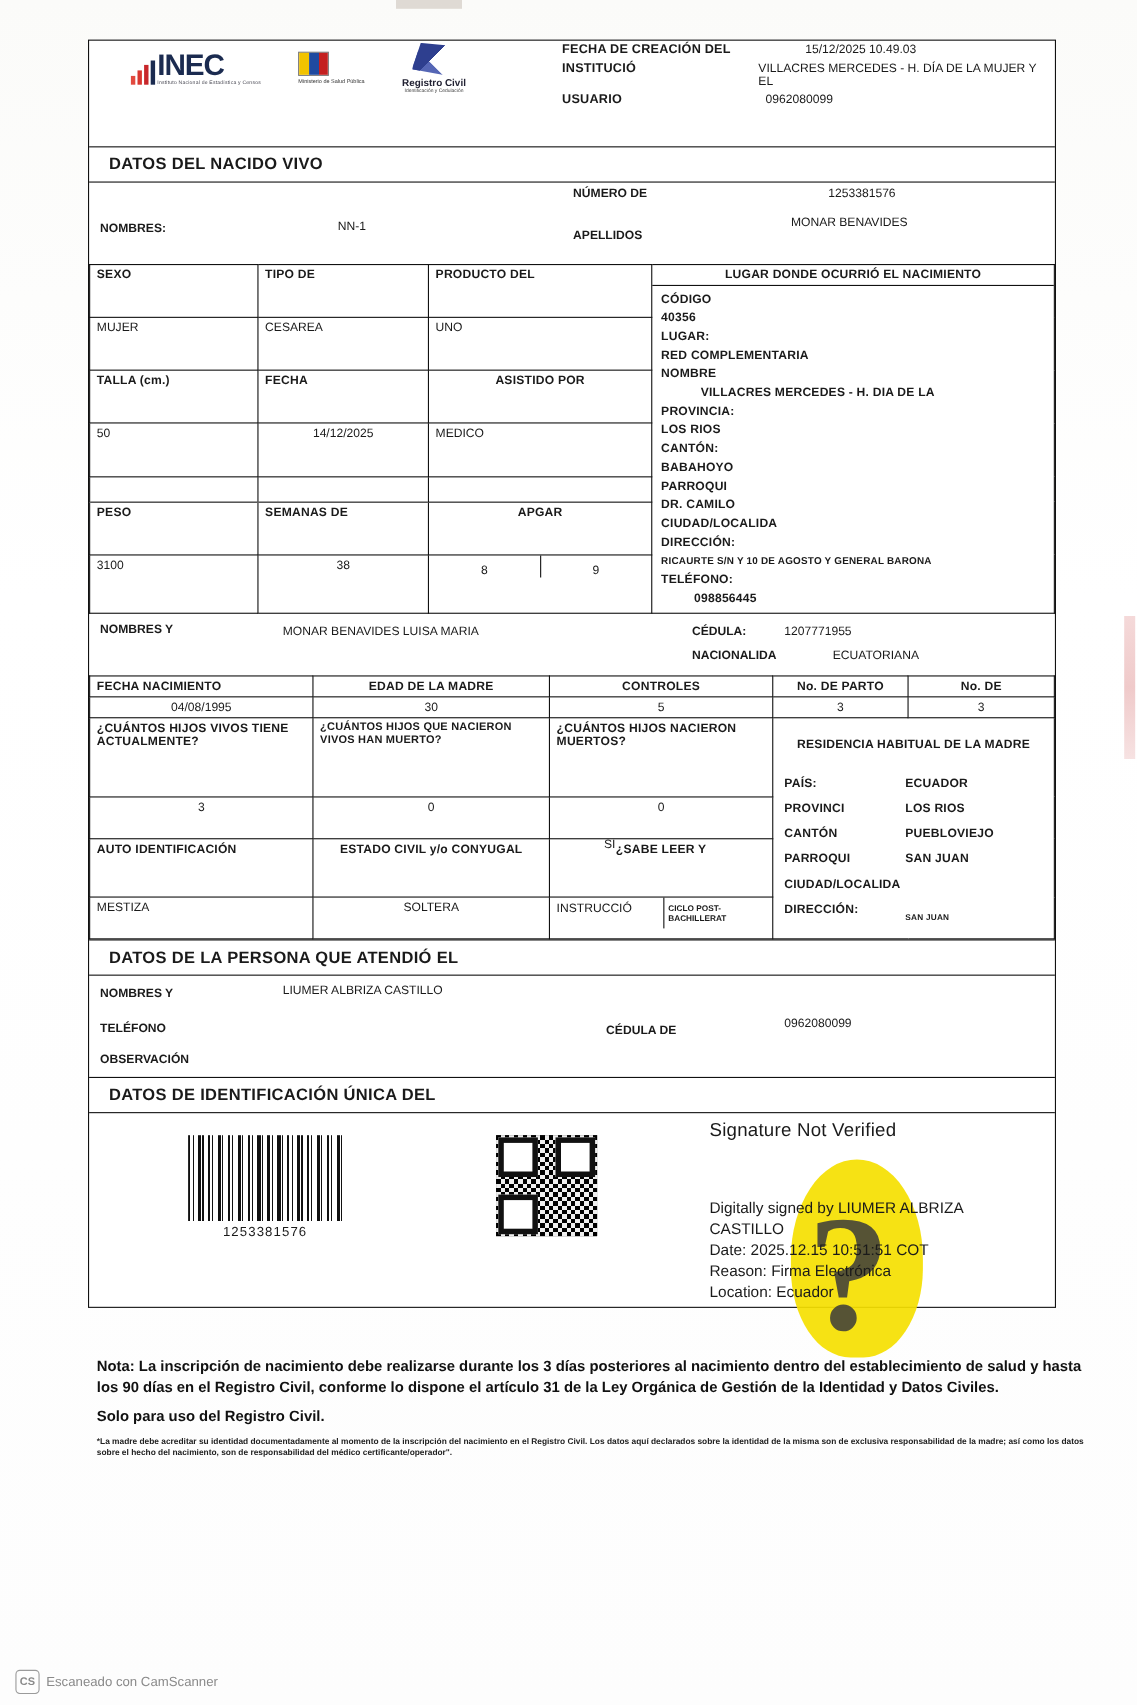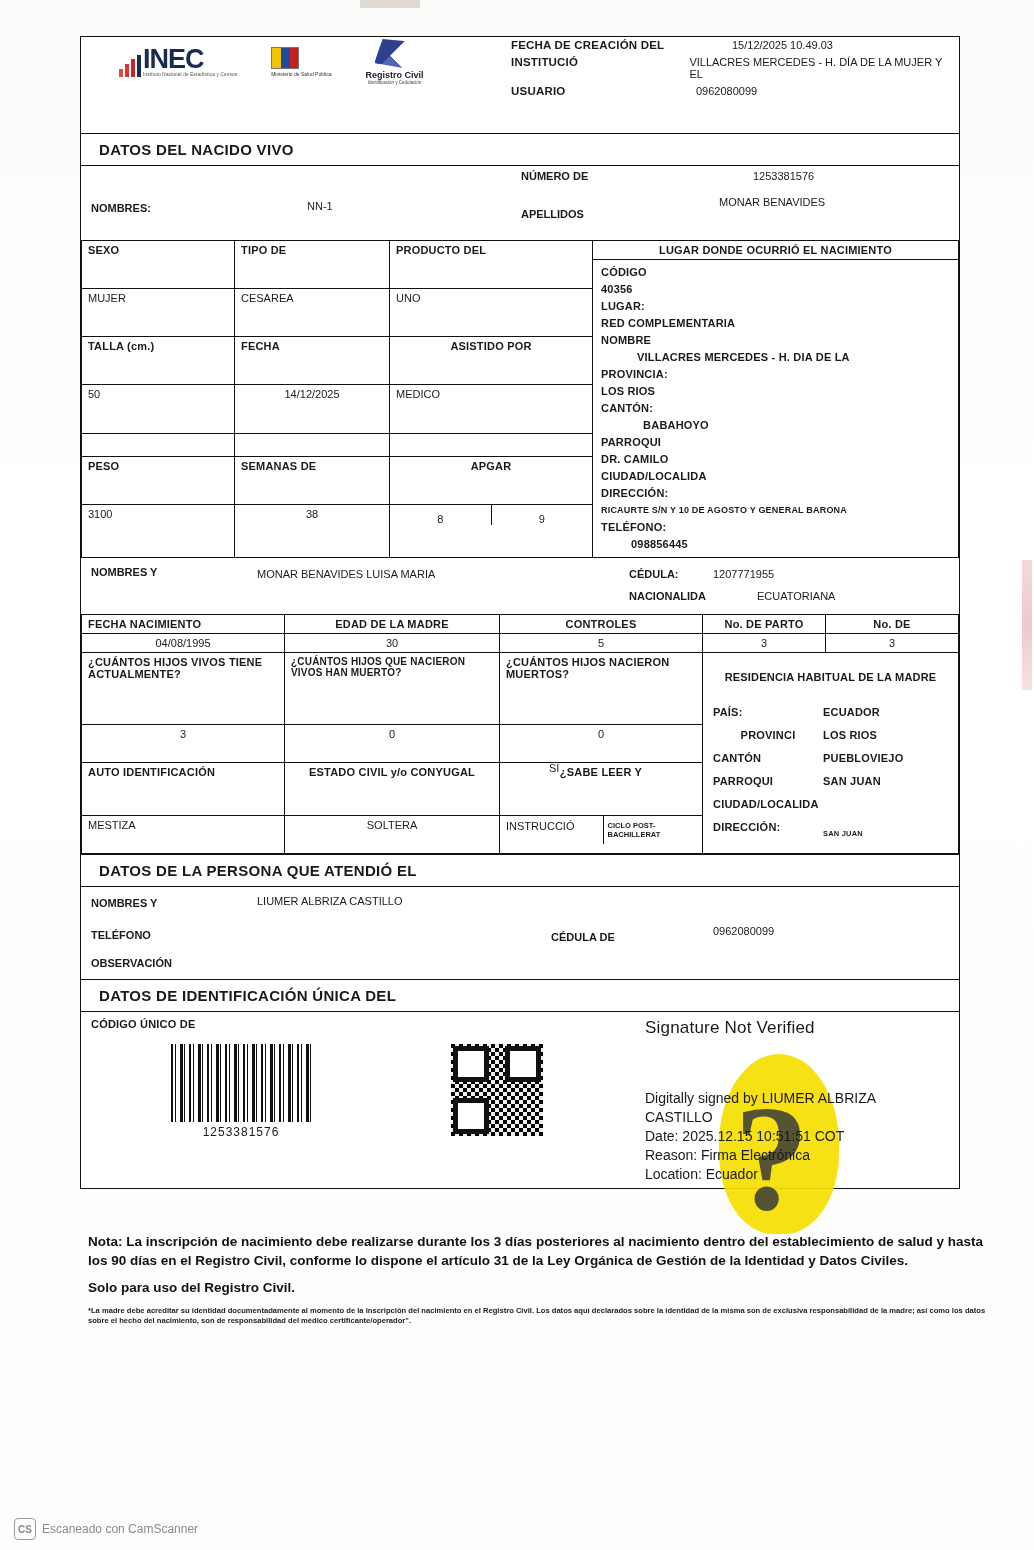--- a/index.html
+++ b/index.html
@@ -326,21 +326,21 @@
             <div class="row">
               <span class="k">NOMBRE</span>
               <span style="margin-left:36px;">VILLACRES MERCEDES - H. DIA DE LA</span>
             </div>
             <div class="row">
               <span class="k">PROVINCIA:</span>
               <span>LOS RIOS</span>
             </div>
             <div class="row">
               <span class="k">CANTÓN:</span>
-              <span style="width:150px; display:inline-block;text-align:center;">BABAHOYO</span>
+              <span style="width:150px; display:inline-block;">BABAHOYO</span>
               <span class="k2" style="width:88px;">PARROQUI</span>
               <span>DR. CAMILO</span>
             </div>
             <div class="row">
               <span class="k" style="width:auto;">CIUDAD/LOCALIDA</span>
               <span style="margin-left:10px;"></span>
             </div>
             <div class="row">
               <span class="k">DIRECCIÓN:</span>
               <span class="small">RICAURTE S/N Y 10 DE AGOSTO Y GENERAL BARONA</span>
@@ -421,21 +421,21 @@
         <td class="lbl" style="width:170px; font-size:10px;">¿CUÁNTOS HIJOS QUE NACIERON VIVOS HAN MUERTO?</td>
         <td class="lbl" style="width:190px;">¿CUÁNTOS HIJOS NACIERON MUERTOS?</td>
         <td class="lbl center vcenter" colspan="2" rowspan="4" style="padding:0; vertical-align:top;">
           <div style="padding:18px 0 10px 0; font-weight:bold;">RESIDENCIA HABITUAL DE LA MADRE</div>
           <div style="text-align:left; padding:8px 10px; font-size:11px; line-height:23px;">
             <div style="display:flex;">
               <span class="b" style="width:110px;">PAÍS:</span>
               <span>ECUADOR</span>
             </div>
             <div style="display:flex;">
-              <span class="b" style="width:110px;text-align:center;">PROVINCI</span>
+              <span class="b" style="width:110px;">PROVINCI</span>
               <span>LOS RIOS</span>
             </div>
             <div style="display:flex;">
               <span class="b" style="width:110px;">CANTÓN</span>
               <span>PUEBLOVIEJO</span>
             </div>
             <div style="display:flex;">
               <span class="b" style="width:110px;">PARROQUI</span>
               <span>SAN JUAN</span>
             </div>
@@ -480,21 +480,20 @@
       <span class="f b" style="left:10px; top:10px;">NOMBRES Y</span>
       <span class="f" style="left:176px; top:8px;">LIUMER ALBRIZA CASTILLO</span>
       <span class="f b" style="left:10px; top:42px;">TELÉFONO</span>
       <span class="f b" style="left:470px; top:44px;">CÉDULA DE</span>
       <span class="f" style="left:632px; top:38px;">0962080099</span>
       <span class="f b" style="left:10px; top:70px;">OBSERVACIÓN</span>
     </div>
 
     <div class="section-bar">DATOS DE IDENTIFICACIÓN ÚNICA DEL</div>
     <div class="ident">
-      <div class="codigo-unico">CÓDIGO ÚNICO DE</div>
       <div class="codes-row">
         <div>
           <div class="barcode"></div>
           <div class="barcode-num">1253381576</div>
         </div>
         <div>
           <div class="qr">
               <i></i>
             </div>
         </div>

